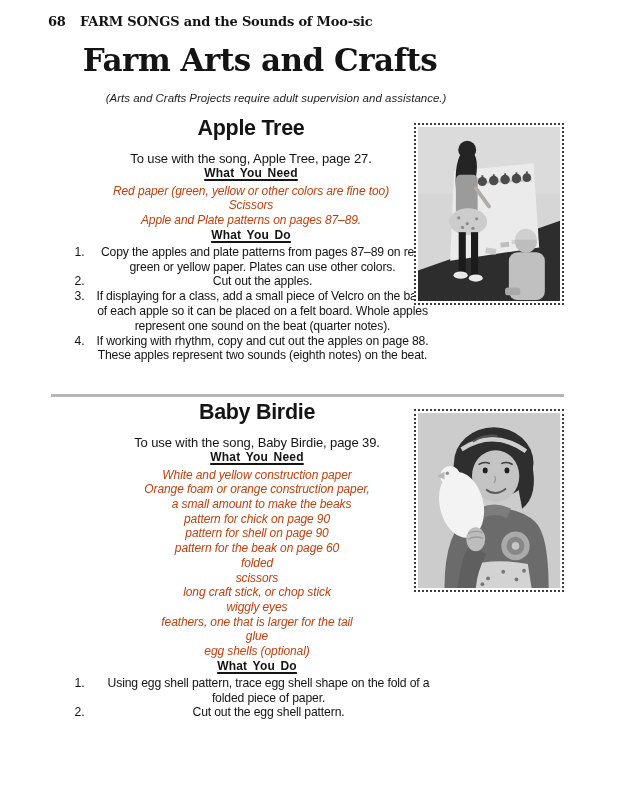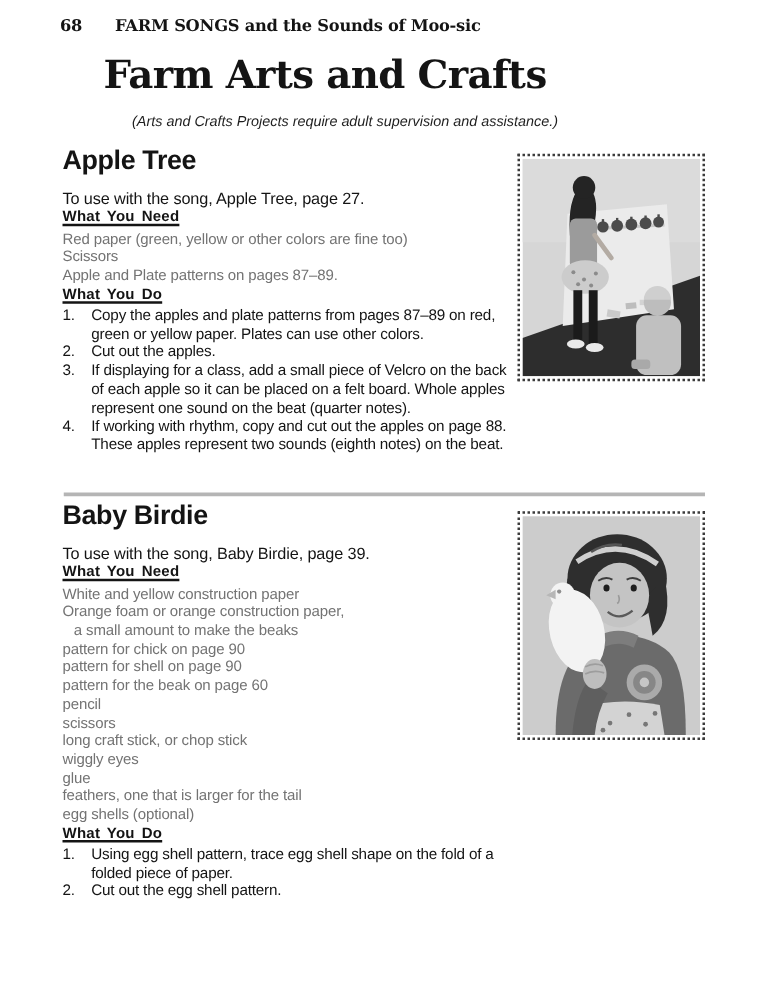--- a/index.html
+++ b/index.html
@@ -6,49 +6,49 @@
   .page{
     position:relative;width:618px;height:800px;background:#ffffff;
     font-family:"Liberation Sans",sans-serif;color:#141414;overflow:hidden;
   }
   
   .book-header{
     position:absolute;left:48px;top:14px;
     font-family:"DejaVu Serif",serif;font-weight:bold;font-size:13px;
     letter-spacing:-0.2px;white-space:nowrap;
   }
-  .book-header .pgnum{margin-right:22px;text-align:center;}
+  .book-header .pgnum{margin-right:10px;text-align:center;}
   
   .page-title{
     position:absolute;left:0;top:42px;width:520px;text-align:center;
     font-family:"DejaVu Serif",serif;font-weight:bold;font-size:31px;
     letter-spacing:-0.5px;
   }
   .page-subtitle{
     position:absolute;left:0;top:92px;width:552px;text-align:center;
     font-style:italic;font-size:11.5px;color:#1e1e1e;
   }
   
-  .section{position:absolute;left:50px;width:366px;}
+  .section{position:absolute;left:68px;width:366px;text-align:center;}
   .section-1{top:117px;}
   .section-2{top:401px;width:378px;}
   .section-heading{
     font-size:21.5px;font-weight:bold;letter-spacing:-0.3px;line-height:1.1;
     margin:0 0 0 0;
   }
   .song-line{font-size:13px;font-weight:normal;margin-top:10px;letter-spacing:-0.1px;}
   .list-label{
     font-size:12px;font-weight:bold;letter-spacing:0.2px;
     text-decoration:underline;text-underline-offset:2px;text-decoration-thickness:1.5px;
     word-spacing:2px;
   }
   .need-list{margin:4px 0 0 0;padding:0;list-style:none;}
   .need-list li{
-    font-size:12px;line-height:14.7px;letter-spacing:-0.1px;
-    color:#737373;
+    font-style:italic;font-size:12px;line-height:14.7px;letter-spacing:-0.1px;
+    color:#c2410c;
   }
   .need-list li.cont{padding-left:9px;}
   .do-list{margin:3px 0 0 0;}
   .do-item{display:flex;font-size:12.2px;line-height:14.8px;letter-spacing:-0.15px;}
   .do-item .num{width:23px;flex:0 0 23px;}
   .do-item .txt{flex:1;}
   
   .separator{
     position:absolute;left:51px;top:394px;width:513px;height:2.5px;
     background:#b5b5b5;
@@ -162,26 +162,26 @@
     <div class="song-line">To use with the song, Baby Birdie, page 39.</div>
 
     <div class="list-label">What You Need</div>
     <ul class="need-list">
       <li>White and yellow construction paper</li>
       <li>Orange foam or orange construction paper,</li>
       <li class="cont">a small amount to make the beaks</li>
       <li>pattern for chick on page 90</li>
       <li>pattern for shell on page 90</li>
       <li>pattern for the beak on page 60</li>
-      <li>pencil</li>
+      <li>folded</li>
       <li>scissors</li>
       <li>long craft stick, or chop stick</li>
       <li>wiggly eyes</li>
+      <li>feathers, one that is larger for the tail</li>
       <li>glue</li>
-      <li>feathers, one that is larger for the tail</li>
       <li>egg shells (optional)</li>
     </ul>
 
     <div class="list-label">What You Do</div>
     <div class="do-list">
       <div class="do-item">
         <span class="num">1.</span>
         <span class="txt">Using egg shell pattern, trace egg shell shape on the fold of a folded piece of paper.</span>
       </div>
       <div class="do-item">

